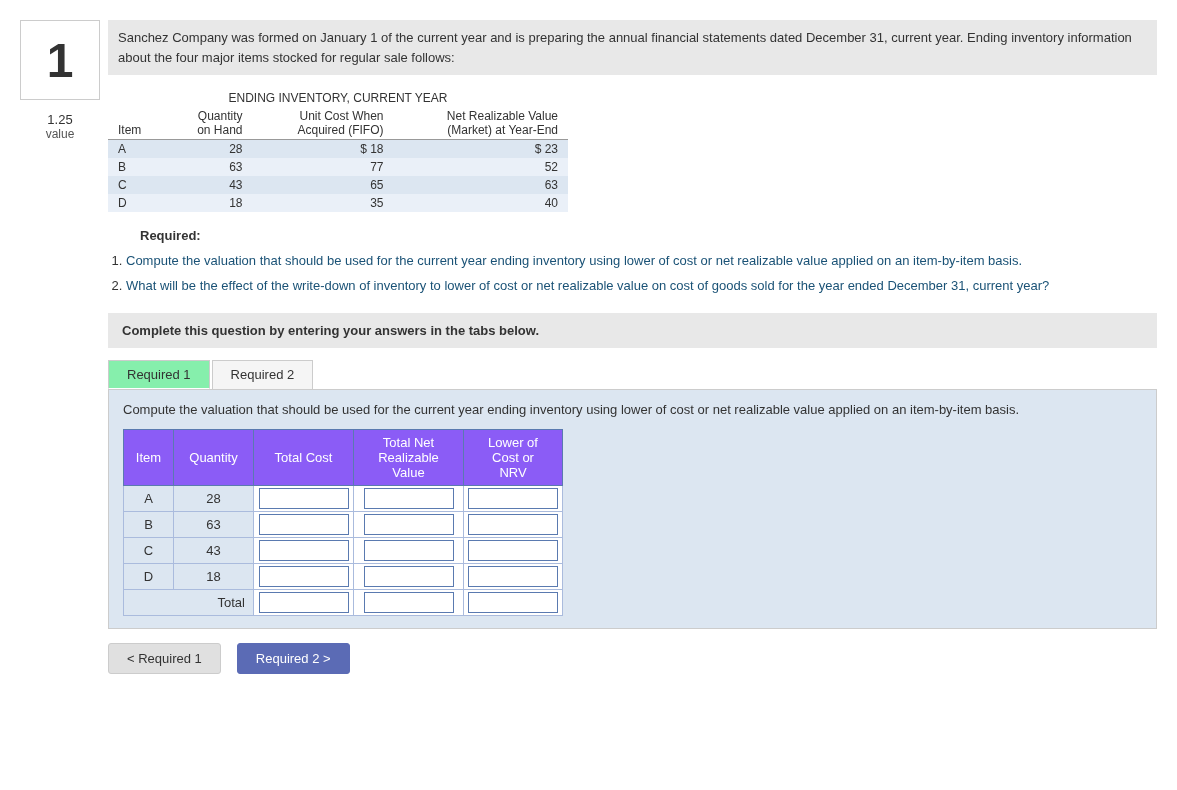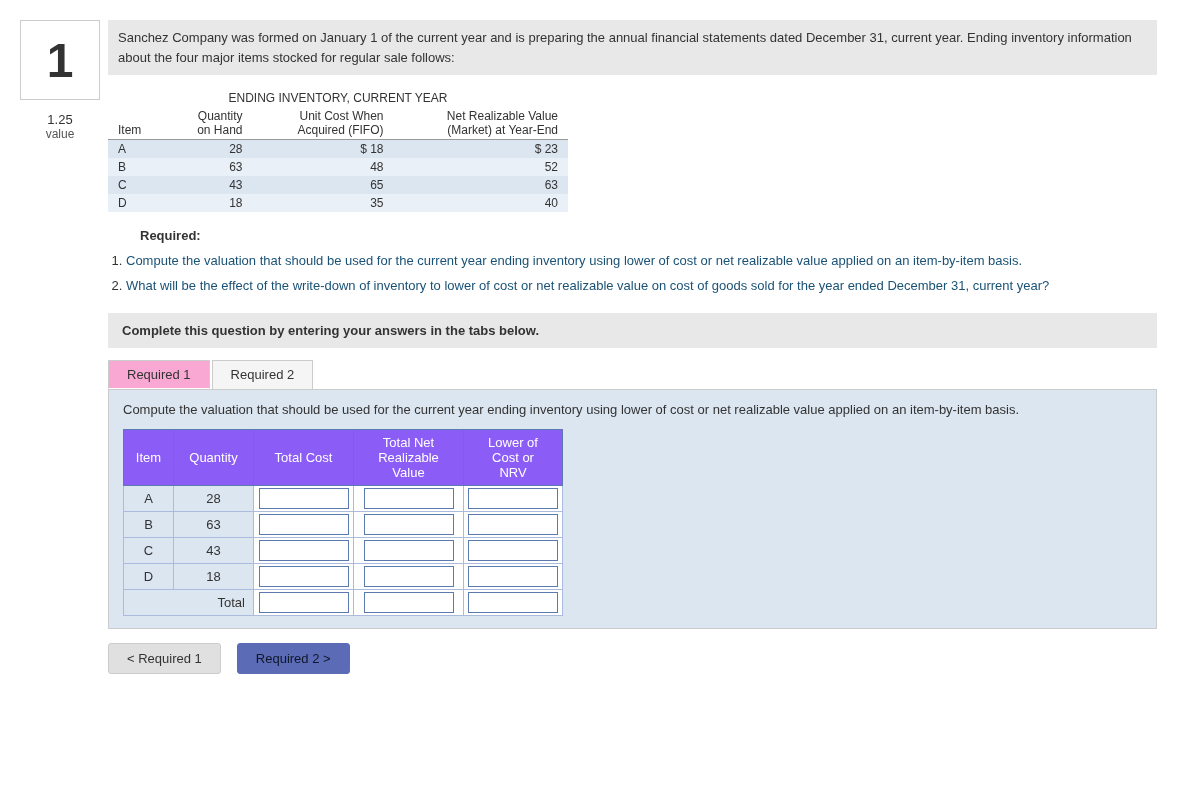--- a/index.html
+++ b/index.html
@@ -101,21 +101,21 @@
     .tab {
       padding: 6px 18px;
       border: 1px solid #ccc;
       background: #f5f5f5;
       cursor: pointer;
       font-size: 13px;
       margin-right: 2px;
       border-bottom: none;
     }
     .tab.active {
-      background: #f9a8d4;
+      background: #86efac;
       border-bottom: 1px solid #fff;
       font-weight: normal;
     }
     .tab-content-area {
       border: 1px solid #ccc;
       border-top: none;
       padding: 12px 14px;
       background: #dce6f1;
       font-size: 13px;
       margin-bottom: 14px;
@@ -174,21 +174,21 @@
       padding: 7px 18px;
       font-size: 13px;
       cursor: pointer;
       border: 1px solid #ccc;
       background: #e0e0e0;
       color: #333;
       border-radius: 3px;
     }
     .nav-btn.active-btn {
       background: #5b6bb5;
-      color: #0f172a;
+      color: #ffffff;
       border-color: #5b6bb5;
     }
     .content-row {
       display: flex;
       gap: 8px;
       align-items: flex-start;
     }
   </style>
 </head>
 <body>
@@ -224,21 +224,21 @@
           <tbody id="inventory-tbody">
           <tr>
     <td>A</td>
     <td style="text-align:right;">28</td>
     <td style="">$ 18</td>
     <td style="text-align:right;">$ 23</td>
   </tr>
               <tr>
     <td>B</td>
     <td style="text-align:right;">63</td>
-    <td style="text-align:right;">48</td>
+    <td style="text-align:right;">77</td>
     <td style="text-align:right;">52</td>
   </tr>
               <tr>
     <td>C</td>
     <td style="text-align:right;">43</td>
     <td style="text-align:right;">65</td>
     <td style="text-align:right;">63</td>
   </tr>
               <tr>
     <td>D</td>

